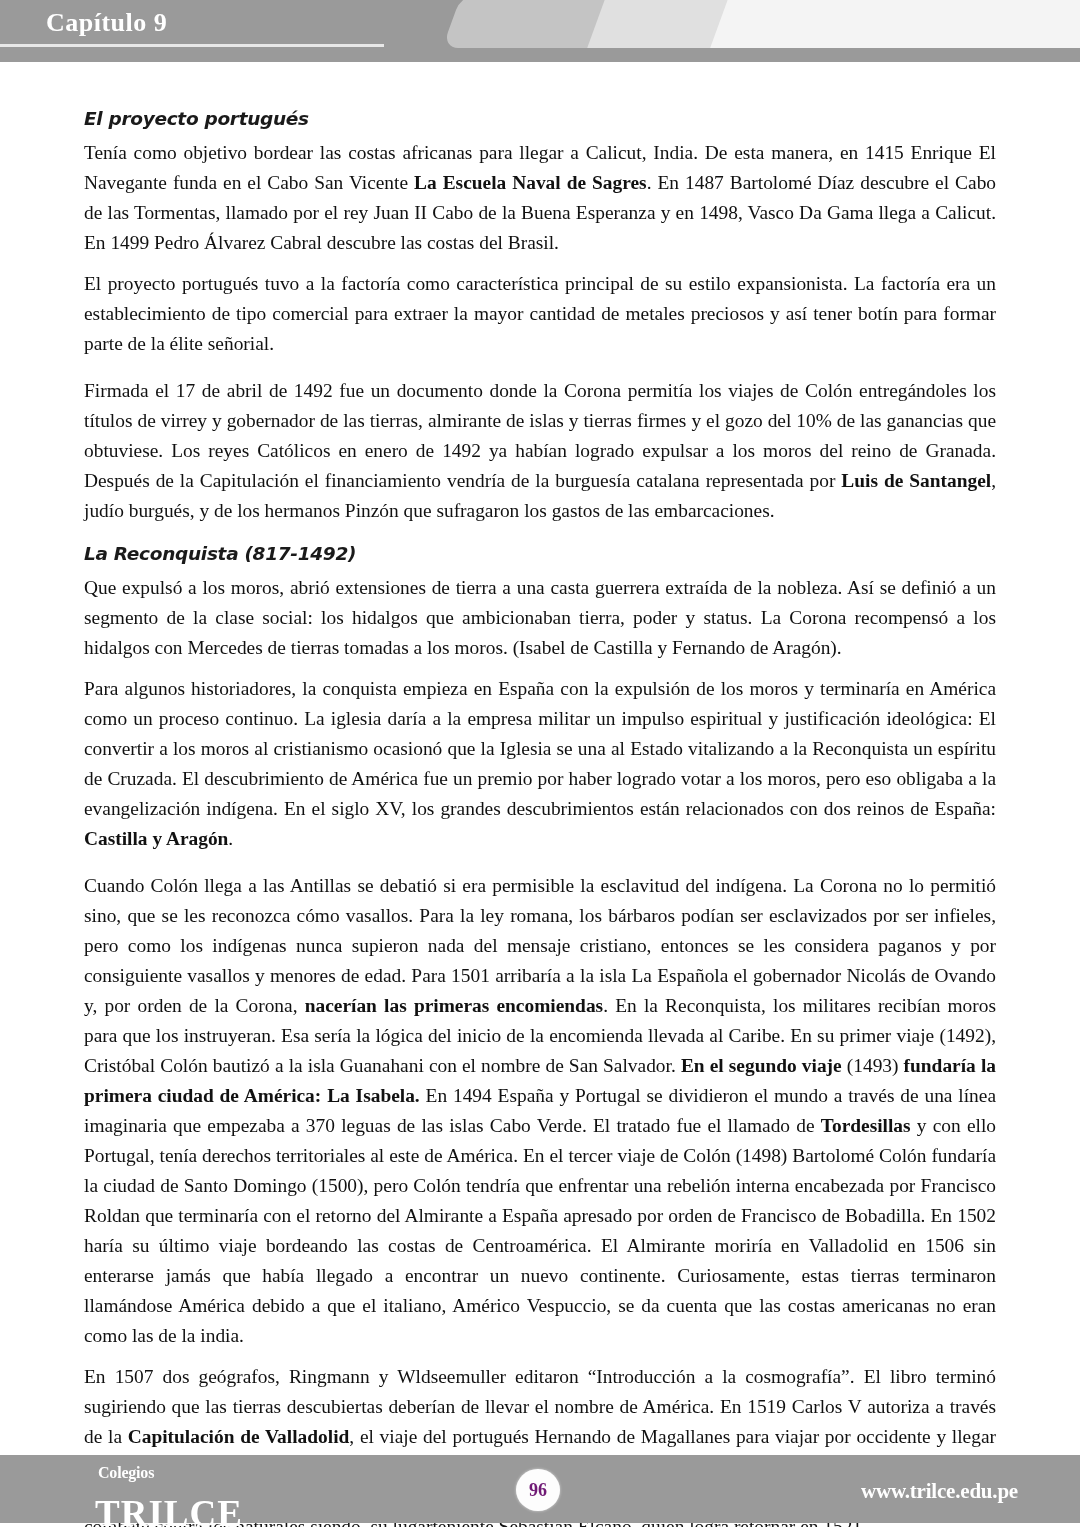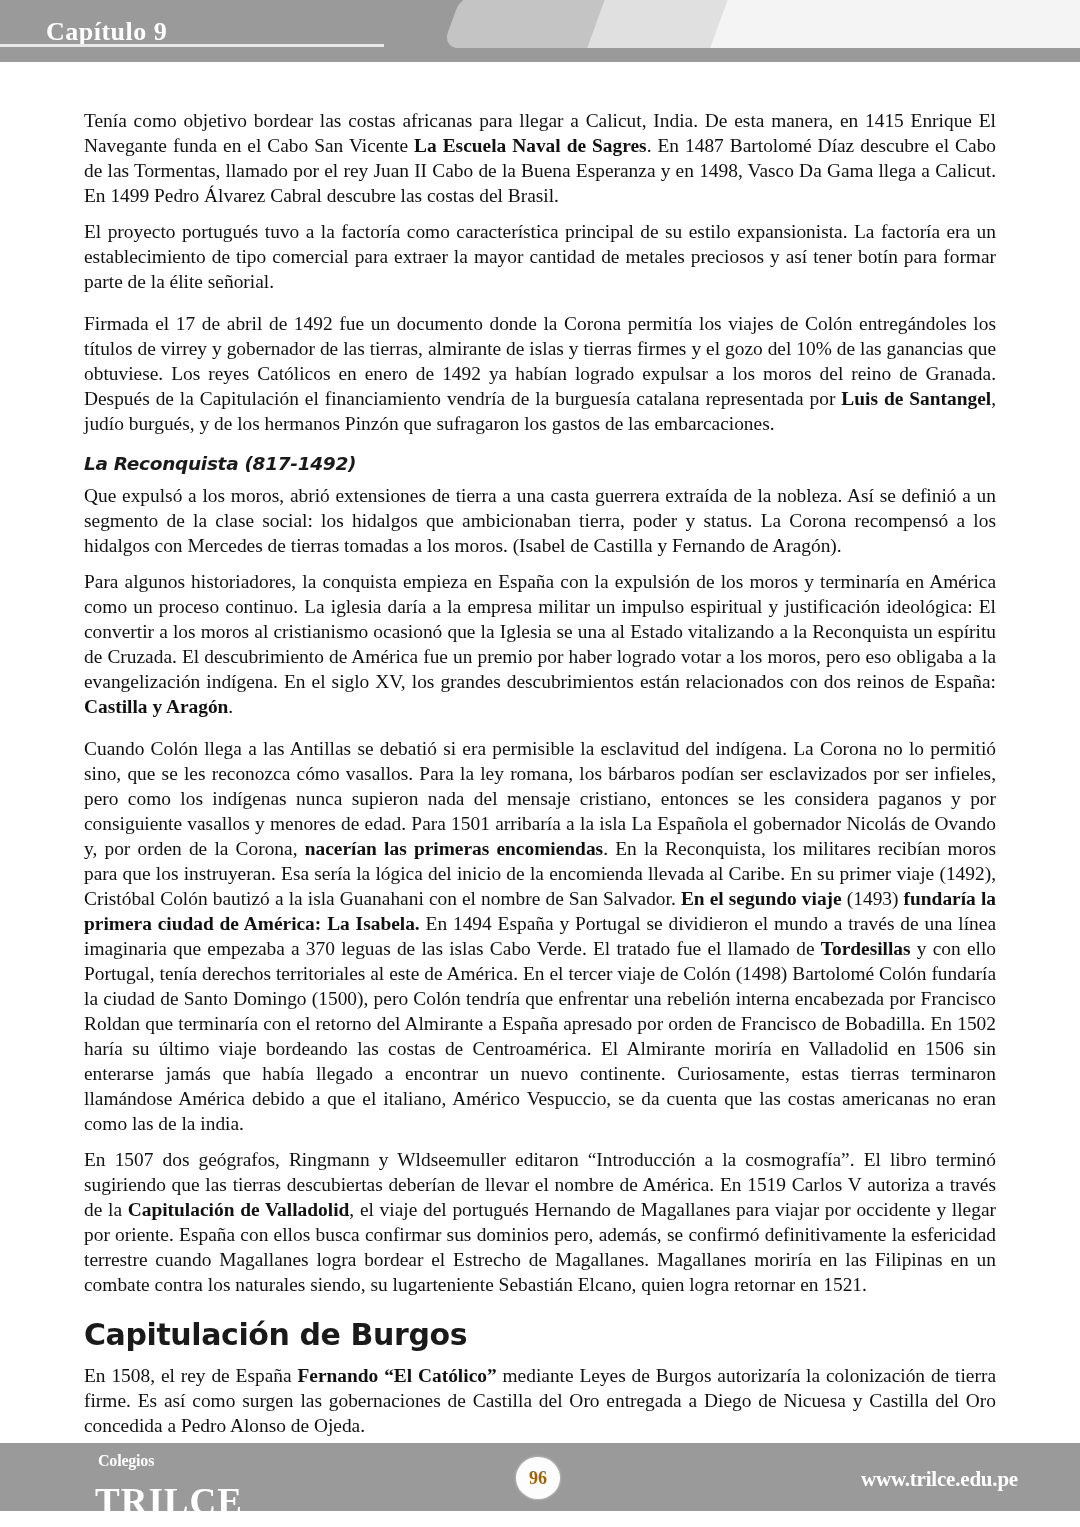--- a/index.html
+++ b/index.html
@@ -43,21 +43,21 @@
     background: #e0e0e0;
   }
   .band-3 {
     left: 720px;
     width: 420px;
     background: #f4f4f4;
   }
   .chapter-title {
     position: absolute;
     left: 46px;
-    top: 17px;
+    top: 8px;
     color: #ffffff;
     font-family: "Liberation Serif", serif;
     font-weight: bold;
     font-size: 26px;
     letter-spacing: 0.5px;
     white-space: nowrap;
   }
   .chapter-rule {
     position: absolute;
     left: 0;
@@ -94,34 +94,34 @@
     font-style: normal;
     font-weight: bold;
     font-size: 30px;
     color: #1a1a1a;
     margin: 0 0 11px 0;
     letter-spacing: -0.4px;
   }
   p.body-text {
     font-family: "Liberation Serif", serif;
     font-size: 19.4px;
-    line-height: 25px;
+    line-height: 30px;
     color: #111111;
     text-align: justify;
     margin: 0 0 11px 0;
   }
   p.body-text b { font-weight: bold; }
   .sec-block { margin-bottom: 17px; }
   .sec-block:last-child { margin-bottom: 0; }
   .gap-before { margin-top: 20px; }
 
   
   .page-footer {
     position: absolute;
-    bottom: 16px; left: 0;
+    bottom: 4px; left: 0;
     width: 1080px;
     height: 68px;
     background: #9a9a9a;
   }
   .footer-logo {
     position: absolute;
     left: 95px;
     top: 10px;
     color: #ffffff;
     font-family: "Liberation Serif", serif;
@@ -151,21 +151,21 @@
     background: #fdfdfd;
     display: flex;
     align-items: center;
     justify-content: center;
     box-shadow: 0 0 3px rgba(255,255,255,0.6);
   }
   .page-number-badge span {
     font-family: "Liberation Serif", serif;
     font-weight: bold;
     font-size: 18px;
-    color: #a16207;
+    color: #701a75;
   }
   .footer-url {
     position: absolute;
     right: 62px;
     top: 24px;
     color: #ffffff;
     font-family: "Liberation Serif", serif;
     font-weight: bold;
     font-size: 21px;
     letter-spacing: -0.2px;
@@ -179,20 +179,21 @@
   <div class="header-shape-band band-2"></div>
   <div class="header-shape-band band-3"></div>
   <div class="chapter-title">Capítulo 9</div>
   <div class="chapter-rule"></div>
 </div>
 
 <div class="content">
   <div class="col">
     <div id="sections-root">
         <div class="sec-block">
+          <h3 class="sec-head">El proyecto portugués</h3>
           <p class="body-text">Tenía como objetivo bordear las costas africanas para llegar a Calicut, India. De esta manera, en 1415 Enrique El Navegante funda en el Cabo San Vicente <b>La Escuela Naval de Sagres</b>. En 1487 Bartolomé Díaz descubre el Cabo de las Tormentas, llamado por el rey Juan II Cabo de la Buena Esperanza y en 1498, Vasco Da Gama llega a Calicut. En 1499 Pedro Álvarez Cabral descubre las costas del Brasil.</p>
           <p class="body-text">El proyecto portugués tuvo a la factoría como característica principal de su estilo expansionista. La factoría era un establecimiento de tipo comercial para extraer la mayor cantidad de metales preciosos y así tener botín para formar parte de la élite señorial.</p>
         </div>
         <div class="sec-block">
           <p class="body-text">Firmada el 17 de abril de 1492 fue un documento donde la Corona permitía los viajes de Colón entregándoles los títulos de virrey y gobernador de las tierras, almirante de islas y tierras firmes y el gozo del 10% de las ganancias que obtuviese. Los reyes Católicos en enero de 1492 ya habían logrado expulsar a los moros del reino de Granada. Después de la Capitulación el financiamiento vendría de la burguesía catalana representada por <b>Luis de Santangel</b>, judío burgués, y de los hermanos Pinzón que sufragaron los gastos de las embarcaciones.</p>
         </div>
         <div class="sec-block">
           <h3 class="sec-head">La Reconquista (817-1492)</h3>
           <p class="body-text">Que expulsó a los moros, abrió extensiones de tierra a una casta guerrera extraída de la nobleza. Así se definió a un segmento de la clase social: los hidalgos que ambicionaban tierra, poder y status. La Corona recompensó a los hidalgos con Mercedes de tierras tomadas a los moros. (Isabel de Castilla y Fernando de Aragón).</p>
           <p class="body-text">Para algunos historiadores, la conquista empieza en España con la expulsión de los moros y terminaría en América como un proceso continuo. La iglesia daría a la empresa militar un impulso espiritual y justificación ideológica: El convertir a los moros al cristianismo ocasionó que la Iglesia se una al Estado vitalizando a la Reconquista un espíritu de Cruzada. El descubrimiento de América fue un premio por haber logrado votar a los moros, pero eso obligaba a la evangelización indígena. En el siglo XV, los grandes descubrimientos están relacionados con dos reinos de España: <b>Castilla y Aragón</b>.</p>

